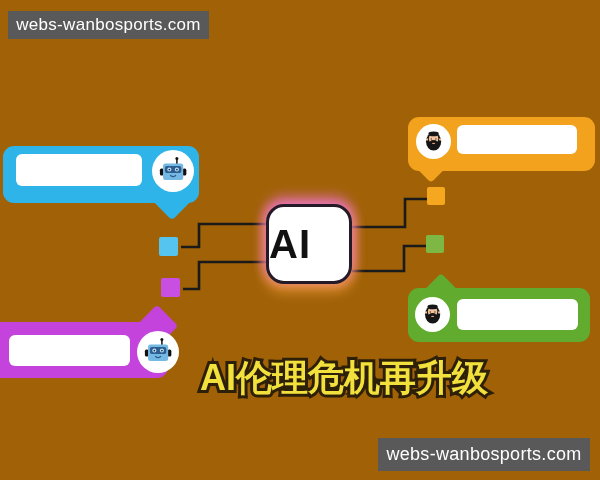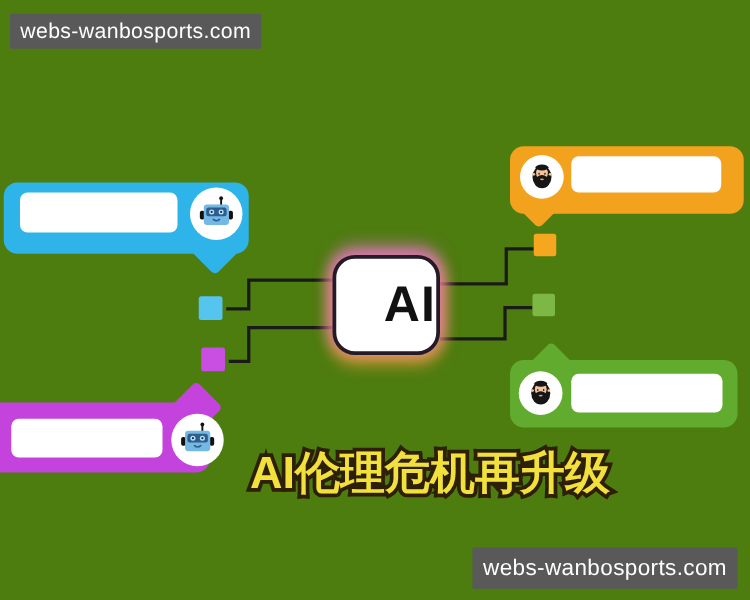--- a/index.html
+++ b/index.html
@@ -1,17 +1,17 @@
 <!DOCTYPE html>
 <html><head>
 <meta charset="utf-8">
 <style>
   html,body{margin:0;padding:0;background:#dcdcdc;}
   .stage{
-    position:relative;width:600px;height:480px;background:#4d7c0f;
+    position:relative;width:600px;height:480px;background:#a16207;
     overflow:hidden;font-family:"Liberation Sans", sans-serif;
   }
   
   .banner{
     position:absolute;background:#595959;color:#ffffff;
     display:flex;align-items:center;justify-content:center;
     font-size:18px;letter-spacing:.3px;white-space:nowrap;
   }
   .banner.top{left:8px;top:11px;width:201px;height:28px;font-size:17px;}
   .banner.bottom{left:378px;top:438px;width:212px;height:33px;}
@@ -21,21 +21,21 @@
   
   .sq{position:absolute;border-radius:2px;}
   .sq.cyan  {left:159px;top:237px;width:19px;height:19px;background:#55C4EE;}
   .sq.purple{left:161px;top:278px;width:19px;height:19px;background:#C94FE3;}
   .sq.orange{left:427px;top:187px;width:18px;height:18px;background:#F5A81F;}
   .sq.green {left:426px;top:235px;width:18px;height:18px;background:#7DB844;}
   
   .ai-node{
     position:absolute;left:266px;top:204px;width:86px;height:80px;
     background:#ffffff;border:3px solid #241A28;border-radius:18px;
-    box-sizing:border-box;display:flex;align-items:center;justify-content:flex-end;
+    box-sizing:border-box;display:flex;align-items:center;justify-content:flex-start;
     box-shadow:0 -6px 12px 2px rgba(243,112,227,.65),
                0 6px 12px 2px rgba(248,160,70,.7),
                -5px 0 10px rgba(246,130,190,.35),
                5px 0 10px rgba(248,150,120,.35);
   }
   .ai-node .label{font-size:40px;font-weight:bold;color:#111111;letter-spacing:1px;}
   
   .bubble{position:absolute;border-radius:11px;}
   .bubble .tail{position:absolute;transform:rotate(45deg);border-radius:4px;}
   .bubble .strip{position:absolute;background:#ffffff;border-radius:6px;}

